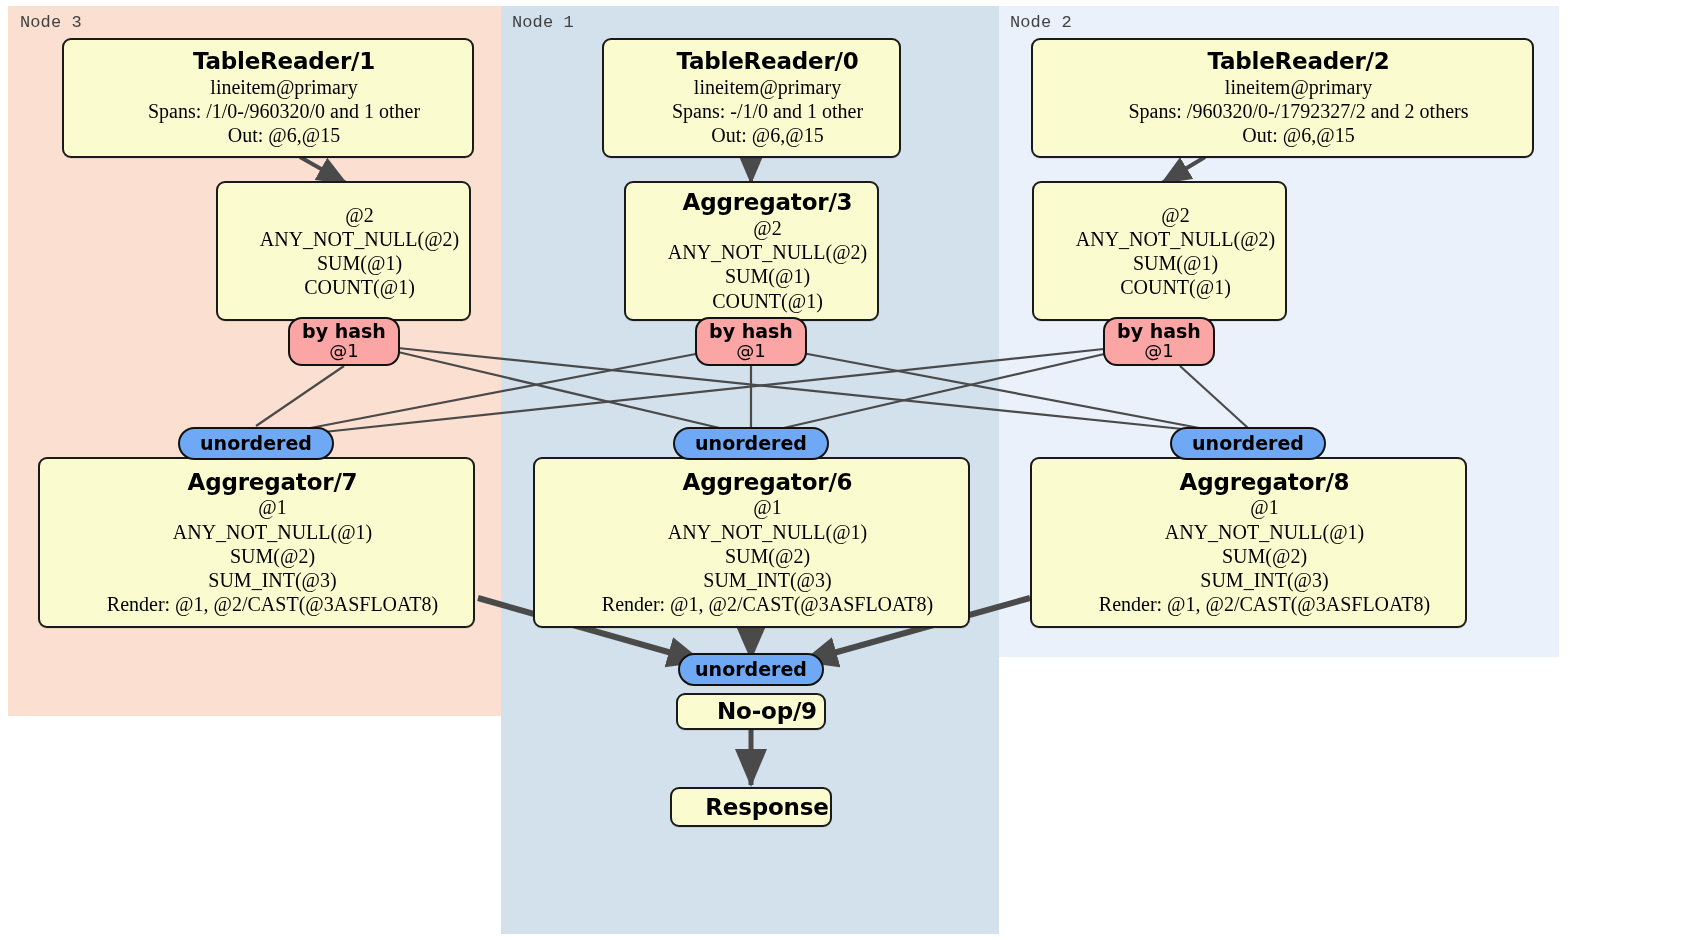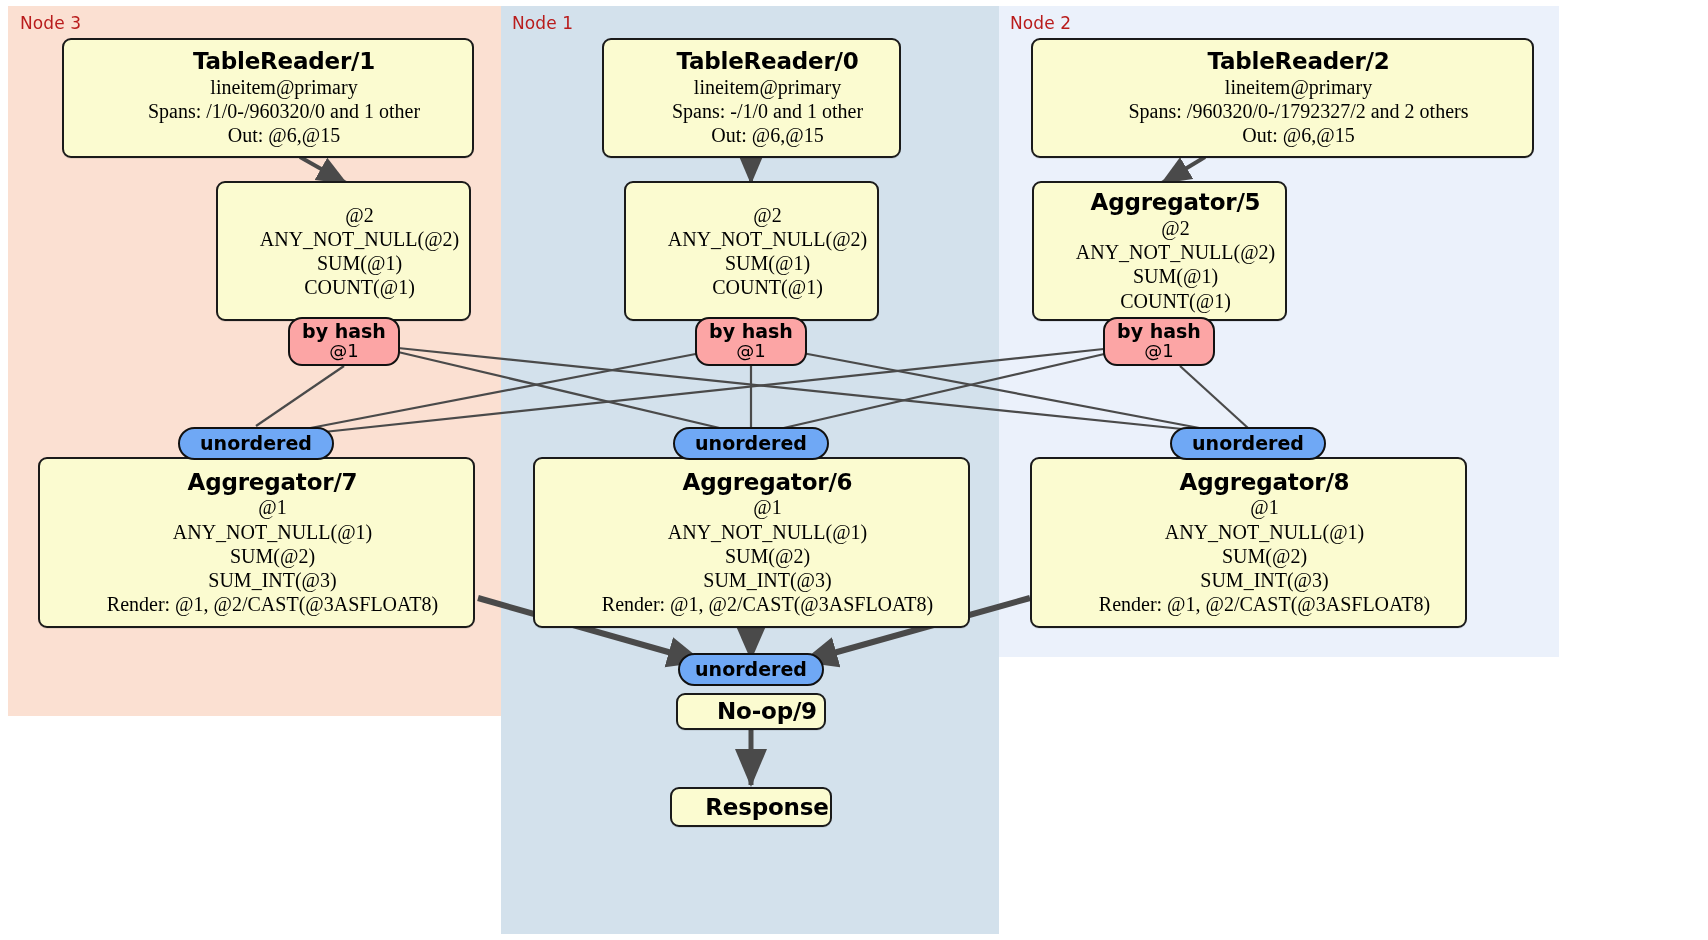--- a/index.html
+++ b/index.html
@@ -1,20 +1,20 @@
 <!DOCTYPE html>
 <html><head>
 <meta charset="utf-8">
 <style>
   html,body{margin:0;padding:0;background:#ffffff;}
   body{font-family:"DejaVu Sans","Liberation Sans",sans-serif;}
   #stage{position:relative;width:1708px;height:940px;overflow:hidden;background:#fff;}
 
   .node-panel{position:absolute;box-sizing:border-box;}
-  .node-label{position:absolute;font-size:17px;color:#b91c1c;letter-spacing:.1px;}
+  .node-label{position:absolute;font-size:17px;color:#404040;letter-spacing:.1px;font-family:Liberation Mono, monospace;}
 
   svg.edges{position:absolute;left:0;top:0;width:1708px;height:940px;overflow:visible;}
 
   .box{
     position:absolute;box-sizing:border-box;
     background:#fbfbd0;border:2px solid #1a1a1a;border-radius:9px;
     text-align:center;color:#000;
     display:flex;flex-direction:column;justify-content:center;
     box-shadow:0 1px 0 rgba(0,0,0,.08);
     padding-left:32px;
@@ -103,28 +103,28 @@
   </div>
 
   <div class="box" style="left:216px;top:181px;width:255px;height:140px;">
     <div class="line">@2</div>
     <div class="line">ANY_NOT_NULL(@2)</div>
     <div class="line">SUM(@1)</div>
     <div class="line">COUNT(@1)</div>
   </div>
 
   <div class="box" style="left:624px;top:181px;width:255px;height:140px;">
+    <div class="title">Aggregator/3</div>
     <div class="line">@2</div>
     <div class="line">ANY_NOT_NULL(@2)</div>
     <div class="line">SUM(@1)</div>
     <div class="line">COUNT(@1)</div>
   </div>
 
   <div class="box" style="left:1032px;top:181px;width:255px;height:140px;">
-    <div class="title">Aggregator/5</div>
     <div class="line">@2</div>
     <div class="line">ANY_NOT_NULL(@2)</div>
     <div class="line">SUM(@1)</div>
     <div class="line">COUNT(@1)</div>
   </div>
 
   <div class="pill router ontop" style="left:288px;top:317px;width:112px;height:49px;">
     <div class="plabel">by hash</div>
     <div class="psub">@1</div>
   </div>

